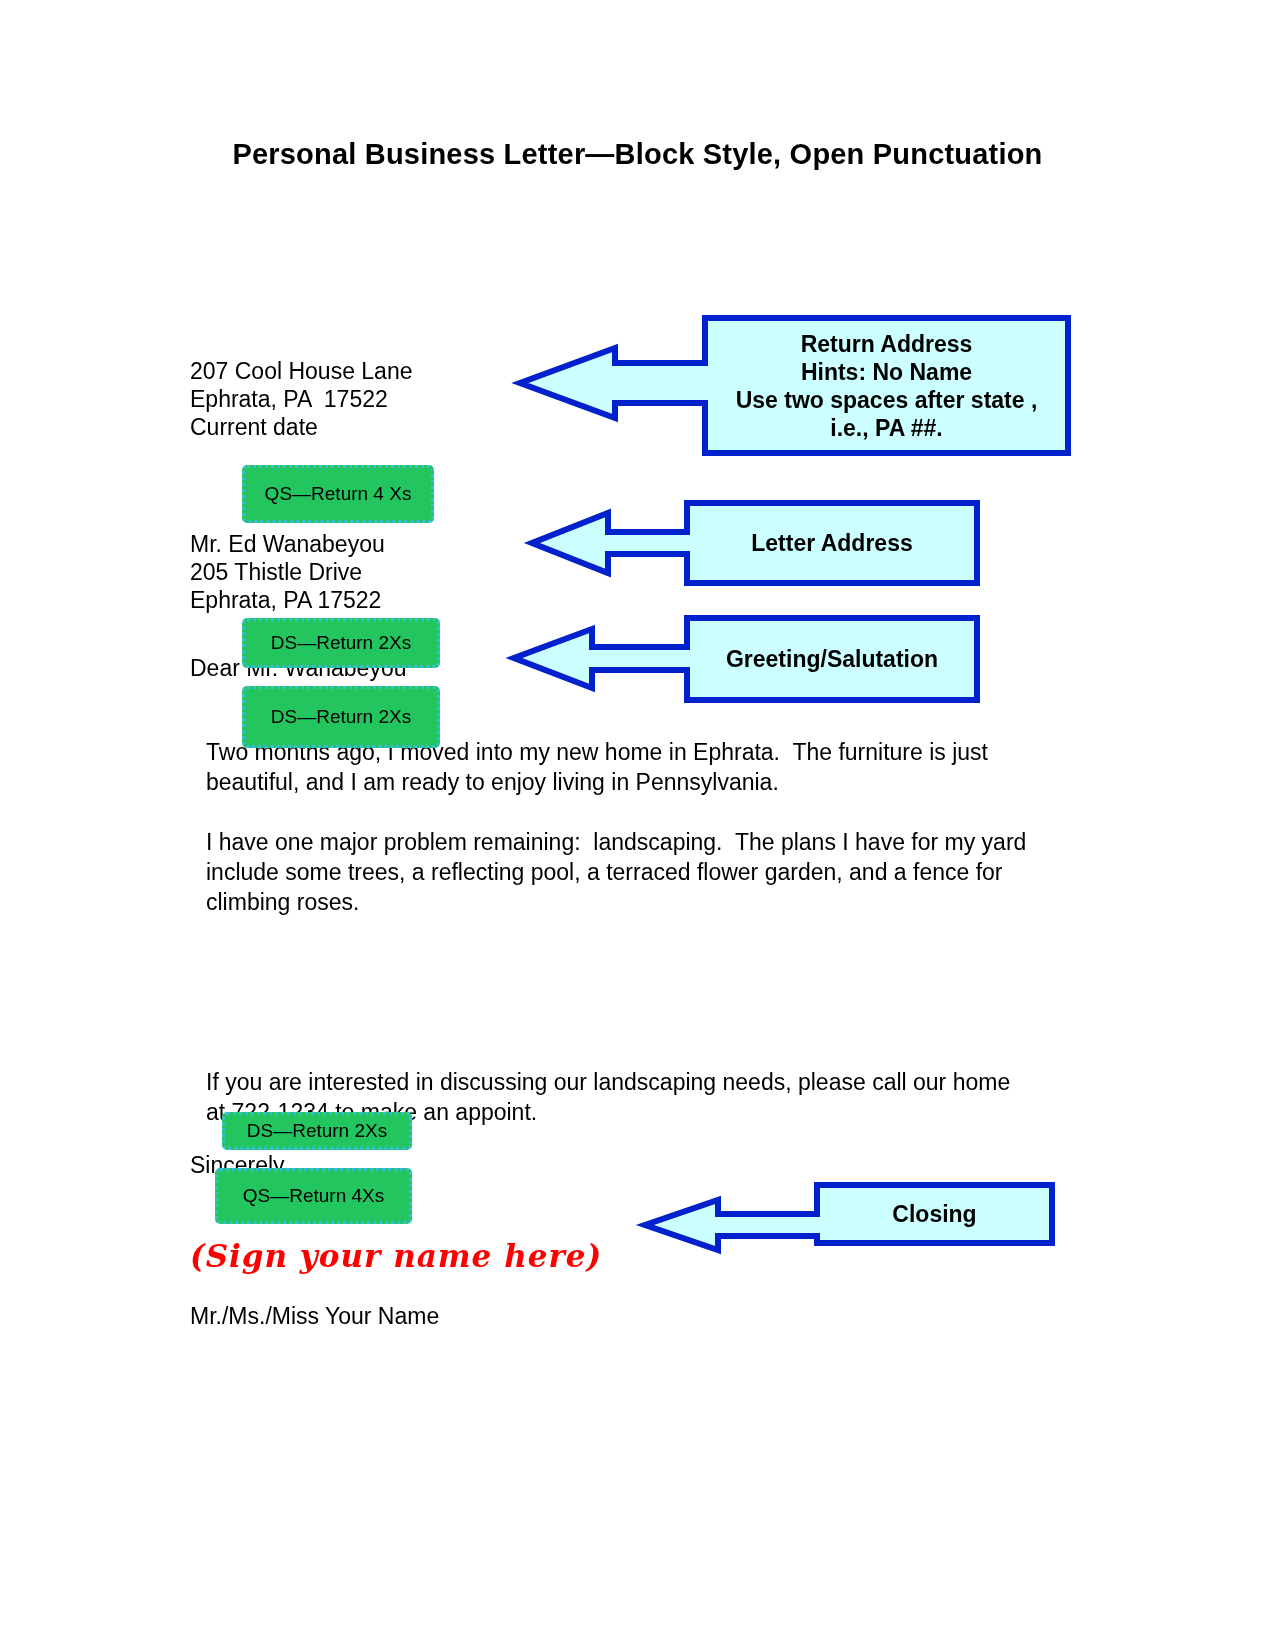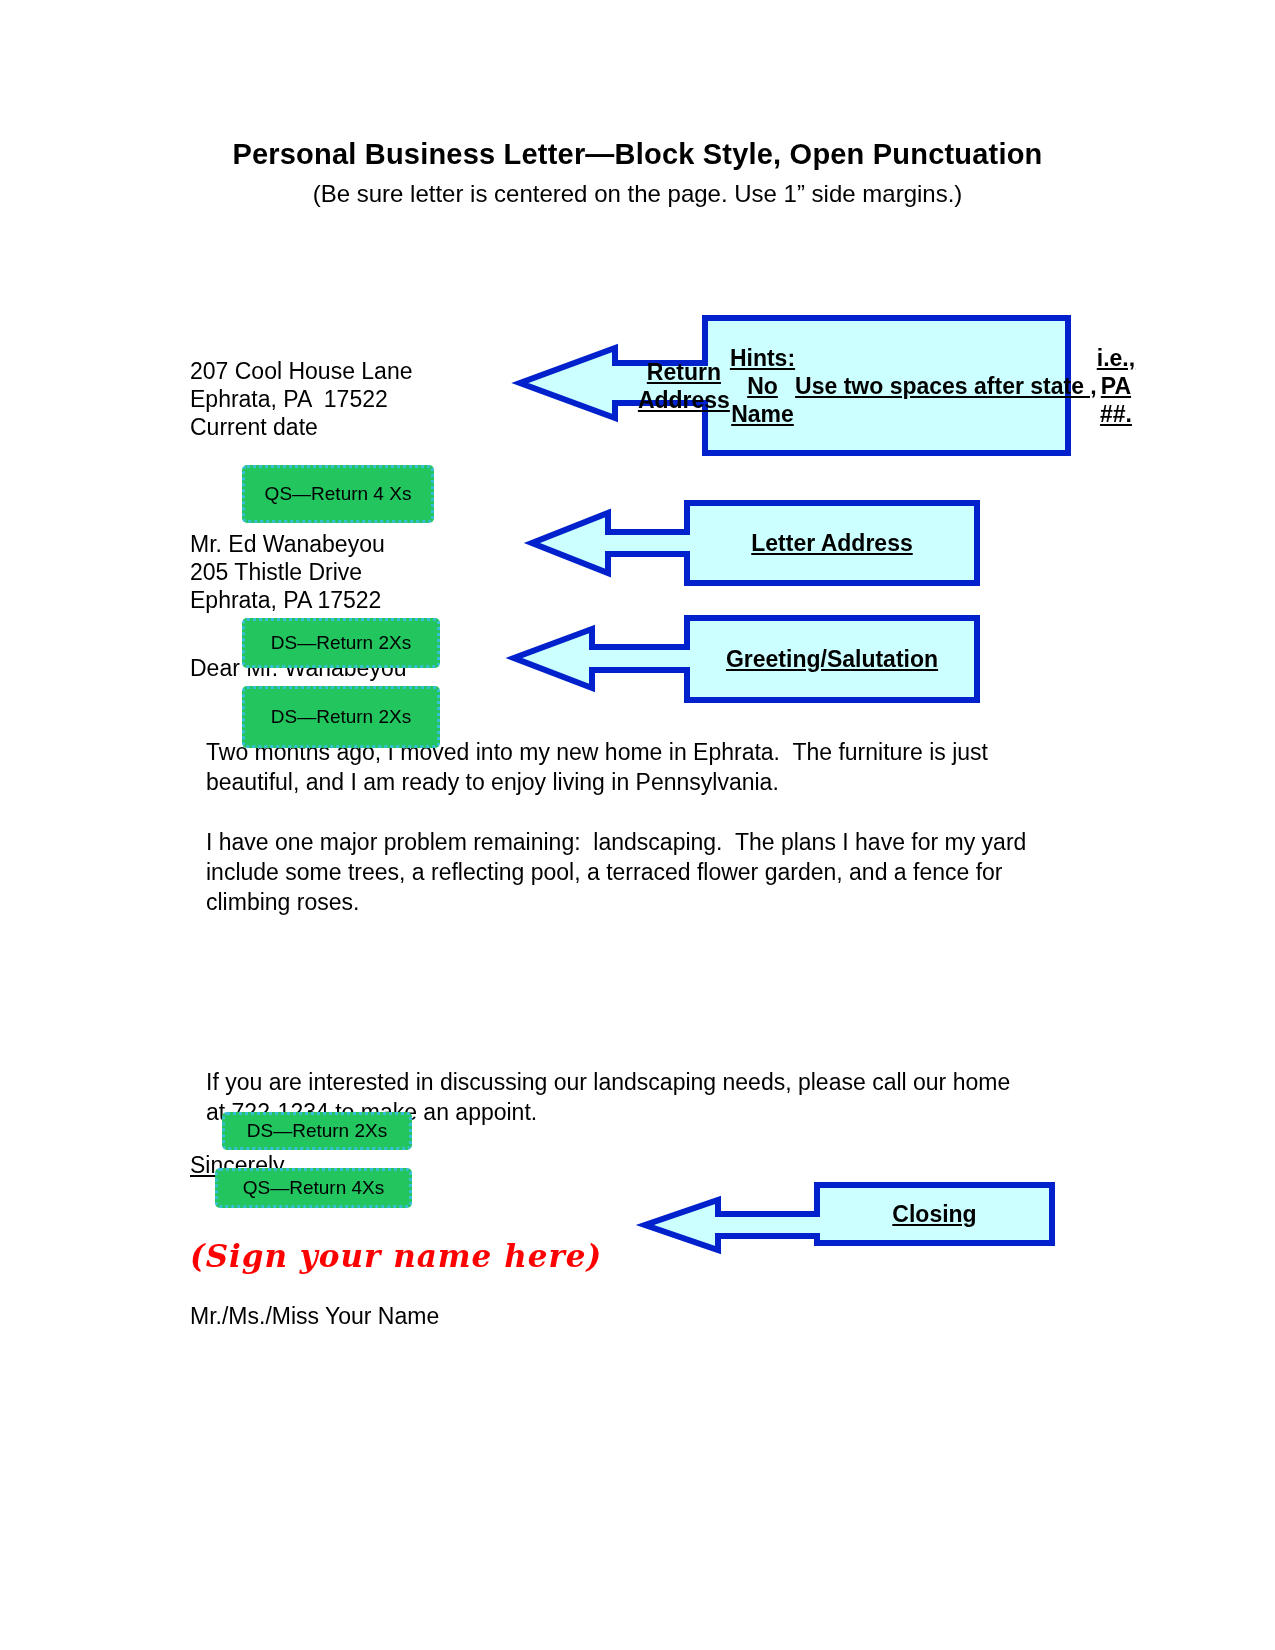--- a/index.html
+++ b/index.html
@@ -15,52 +15,51 @@
   .center-text{position:absolute;left:0;width:1275px;text-align:center;}
   .doc-title{top:138px;font-size:29px;font-weight:bold;letter-spacing:0.2px;}
   .doc-subtitle{top:180px;font-size:24px;}
   .textblock{position:absolute;left:190px;font-size:23px;line-height:28px;}
   .parablock{position:absolute;left:190px;font-size:23px;line-height:30px;margin-left:16px;}
   .line{white-space:pre;}
   
   .callout-layer{position:absolute;left:0;top:0;z-index:3;pointer-events:none;}
   .callout-text{
     position:absolute;z-index:4;
-    display:flex;flex-direction:row;justify-content:center;align-items:center;
-    font-weight:bold;font-size:23px;line-height:28px;text-align:center;text-decoration:underline;
+    display:flex;flex-direction:column;justify-content:center;align-items:center;
+    font-weight:bold;font-size:23px;line-height:28px;text-align:center;
   }
   
   .marker{
     position:absolute;z-index:5;
     background:#22c55e;
     border:3px dotted #38bed6;
     border-radius:5px;
     display:flex;align-items:center;justify-content:center;
     font-size:19px;
     box-sizing:border-box;
   }
   .marker .label{white-space:pre;}
   .salutation-line{position:absolute;left:190px;font-size:23px;z-index:1;white-space:pre;}
-  .closing-word{position:absolute;left:190px;font-size:23px;z-index:1;white-space:pre;text-decoration:underline;}
+  .closing-word{position:absolute;left:190px;font-size:23px;z-index:1;white-space:pre;}
   .signature-script{
     position:absolute;left:190px;top:1238px;z-index:1;
     font-family:"DejaVu Serif", serif;
     font-style:italic;font-weight:bold;
     font-size:31px;color:#ff0000;letter-spacing:1px;white-space:pre;
   }
   .signature-name{position:absolute;left:190px;top:1303px;font-size:23px;white-space:pre;}
   .z1{z-index:1;}
 </style>
 </head>
 <body>
 
 <div class="page">
 
   <div class="center-text doc-title">Personal Business Letter—Block Style, Open Punctuation</div>
-  <div class="center-text doc-subtitle">(Be sure letter is centered on the page.  Use 1” side margins.)</div>
 
   <svg class="callout-layer" width="1275" height="1650" viewBox="0 0 1275 1650">
     <path stroke-width="6" stroke-linejoin="miter" d="M705 318 L1068 318 L1068 453 L705 453 L705 403 L615 403 L615 418 L520 383 L615 348 L615 363 L705 363 Z" fill="#ccffff" stroke="#0021cc"></path>
     <path stroke-width="6" stroke-linejoin="miter" d="M687 503 L977 503 L977 583 L687 583 L687 554 L608 554 L608 573 L532 543 L608 513 L608 532 L687 532 Z" fill="#ccffff" stroke="#0021cc"></path>
     <path stroke-width="6" stroke-linejoin="miter" d="M687 618 L977 618 L977 700 L687 700 L687 670 L592 670 L592 688 L514 658 L592 629 L592 647 L687 647 Z" fill="#ccffff" stroke="#0021cc"></path>
     <path stroke-width="6" stroke-linejoin="miter" d="M817 1185 L1052 1185 L1052 1243 L817 1243 L817 1236 L718 1236 L718 1250 L645 1225 L718 1200 L718 1214 L817 1214 Z" fill="#ccffff" stroke="#0021cc"></path>
   </svg>
 
   <div class="callout-text" style="left:705px;top:320px;width:363px;height:131px;">
     <div>Return Address</div>
@@ -117,17 +116,17 @@
   </div>
   <div class="marker" style="left:242px;top:618px;width:198px;height:50px;">
     <span class="label">DS—Return 2Xs</span>
   </div>
   <div class="marker" style="left:242px;top:686px;width:198px;height:62px;">
     <span class="label">DS—Return 2Xs</span>
   </div>
   <div class="marker" style="left:222px;top:1112px;width:190px;height:38px;">
     <span class="label">DS—Return 2Xs</span>
   </div>
-  <div class="marker" style="left:215px;top:1168px;width:197px;height:40px;">
+  <div class="marker" style="left:215px;top:1168px;width:197px;height:56px;">
     <span class="label">QS—Return 4Xs</span>
   </div>
 
 </div>
 
 </body></html>

